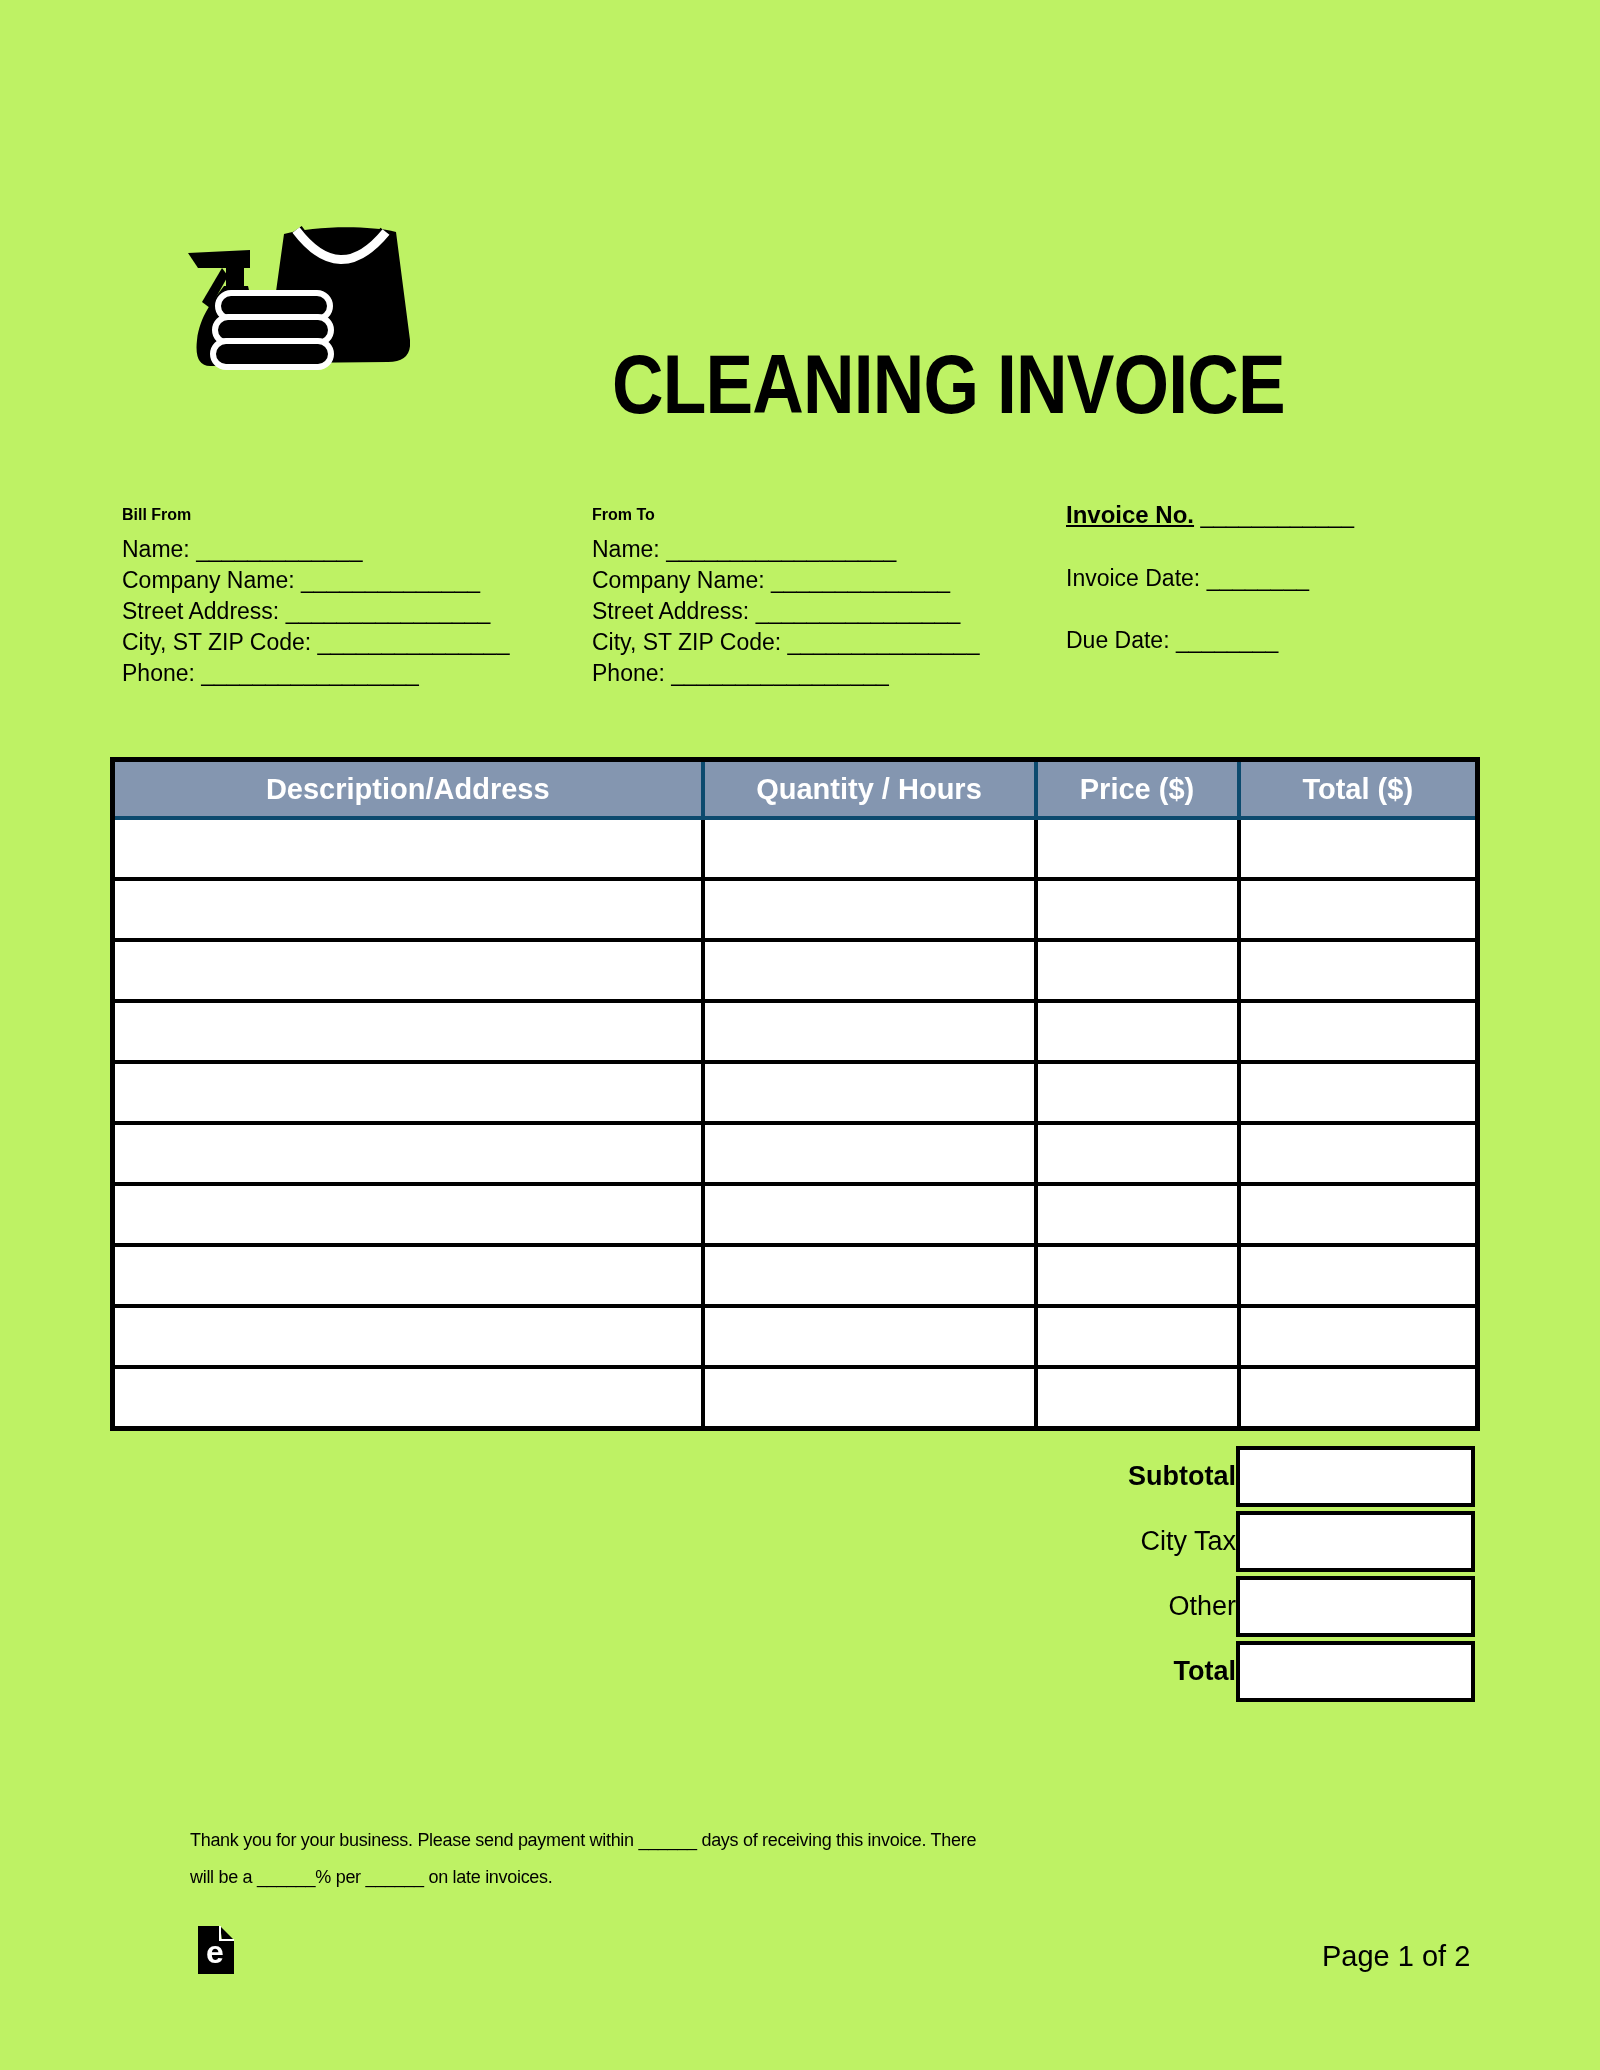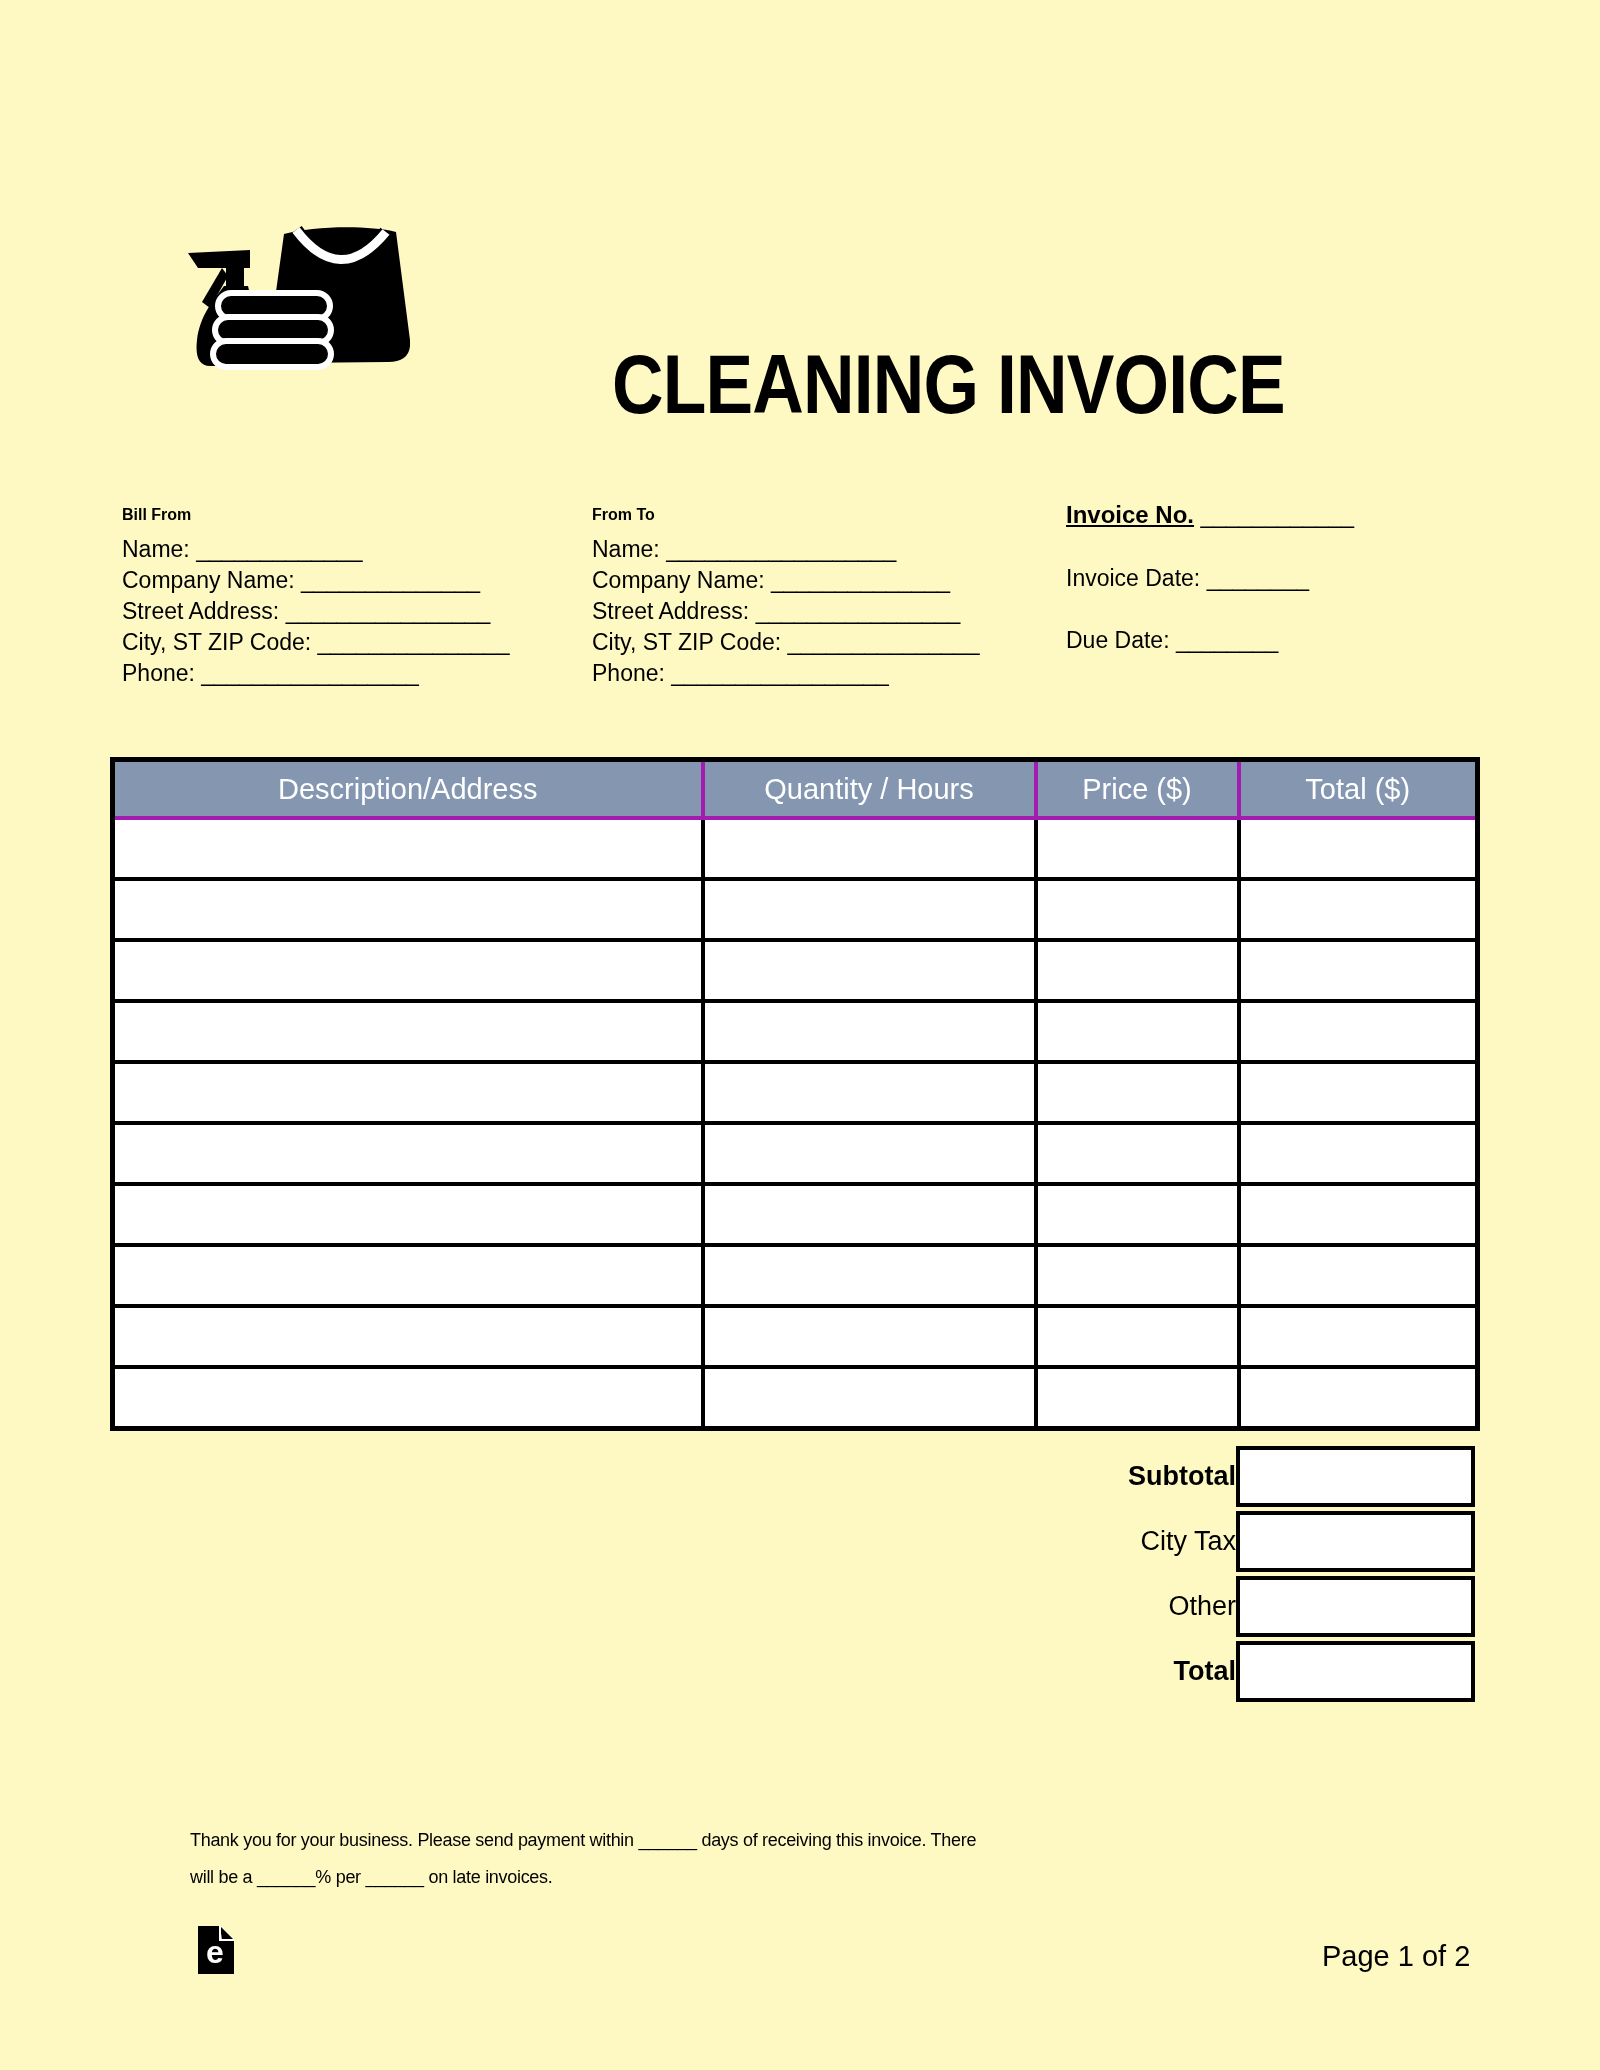--- a/index.html
+++ b/index.html
@@ -1,17 +1,17 @@
 <!DOCTYPE html>
 <html><head>
 <meta charset="utf-8">
 <style>
   html,body{margin:0;padding:0;background:#fff;}
   .page{
-    position:relative;width:1600px;height:2070px;background:#fef9c3;
+    position:relative;width:1600px;height:2070px;background:#bef264;
     font-family:"Liberation Sans",sans-serif;color:#000;overflow:hidden;
   }
   
   .logo{position:absolute;left:188px;top:222px;width:222px;height:148px;}
   .title{
     position:absolute;left:612px;top:342px;font-size:84px;font-weight:bold;
     line-height:1;white-space:nowrap;transform:scaleX(0.85);transform-origin:left top;
     letter-spacing:-1px;
   }
   
@@ -25,22 +25,22 @@
   .meta-line.m1{top:0;}
   .meta-line.m2{top:63px;}
   .meta-line.m3{top:125px;}
   .meta-line .blabel{font-weight:bold;font-size:24px;text-decoration:underline;}
   
   table.items{
     position:absolute;left:110px;top:757px;width:1365px;
     border-collapse:collapse;table-layout:fixed;border:5px solid #000;
   }
   table.items th{
-    height:52px;font-size:29px;font-weight:normal;text-align:center;vertical-align:middle;
-    border:4px solid #a21caf;letter-spacing:0px;
+    height:52px;font-size:29px;font-weight:bold;text-align:center;vertical-align:middle;
+    border:4px solid #0c4a6e;letter-spacing:0px;
   }
   table.items td{height:55px;border:4px solid #000;background:#fff;}
   
   .summary{position:absolute;left:110px;top:1446px;width:1365px;}
   .srow{display:flex;justify-content:flex-end;align-items:center;margin-bottom:4px;}
   .slabel{font-size:27px;padding-right:0;}
   .srow.bold .slabel{font-weight:bold;}
   .sbox{width:239px;height:61px;border:4px solid #000;box-sizing:border-box;background:#fff;}
   
   .terms-heading{

